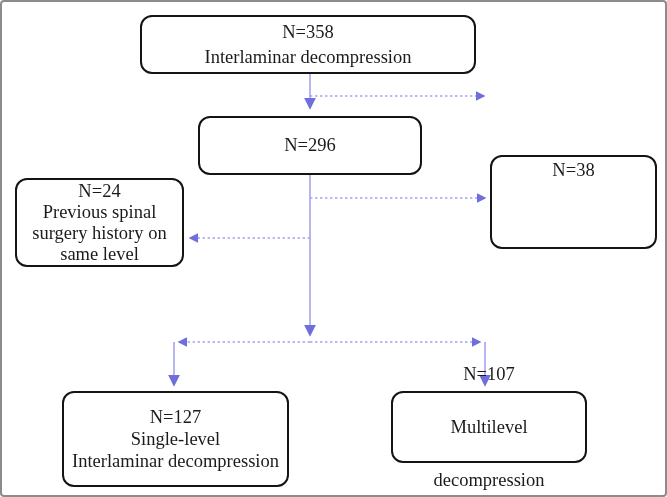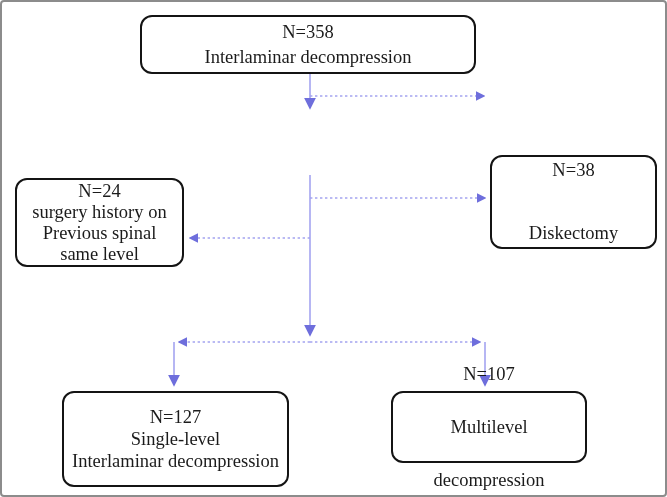--- a/index.html
+++ b/index.html
@@ -79,31 +79,33 @@
     <path class="solid" d="M172,340 V383" marker-end="url(#arrow)"></path>
     <path class="solid" d="M483,340 V383" marker-end="url(#arrow)"></path>
   </svg>
 
   <div class="node" id="node-total">
     <div class="tline">N=358</div>
     <div class="tline">Interlaminar decompression</div>
   </div>
 
 
+  <div class="node" id="node-remaining">
+    <div class="tline">N=296</div>
+  </div>
 
   <div class="node" id="node-previous">
     <div class="tline">N=24</div>
+    <div class="tline">Previous spinal</div>
     <div class="tline">surgery history on</div>
-    <div class="tline">Previous spinal</div>
     <div class="tline">same level</div>
   </div>
 
   <div class="node" id="node-diskectomy">
     <div class="tline">N=38</div>
-    <div class="tline">Diskectomy</div>
   </div>
 
   <div class="node" id="node-single">
     <div class="tline">N=127</div>
     <div class="tline">Single-level</div>
     <div class="tline">Interlaminar decompression</div>
   </div>
 
   <div class="node" id="node-multi">
     <div class="tline">N=107</div>

